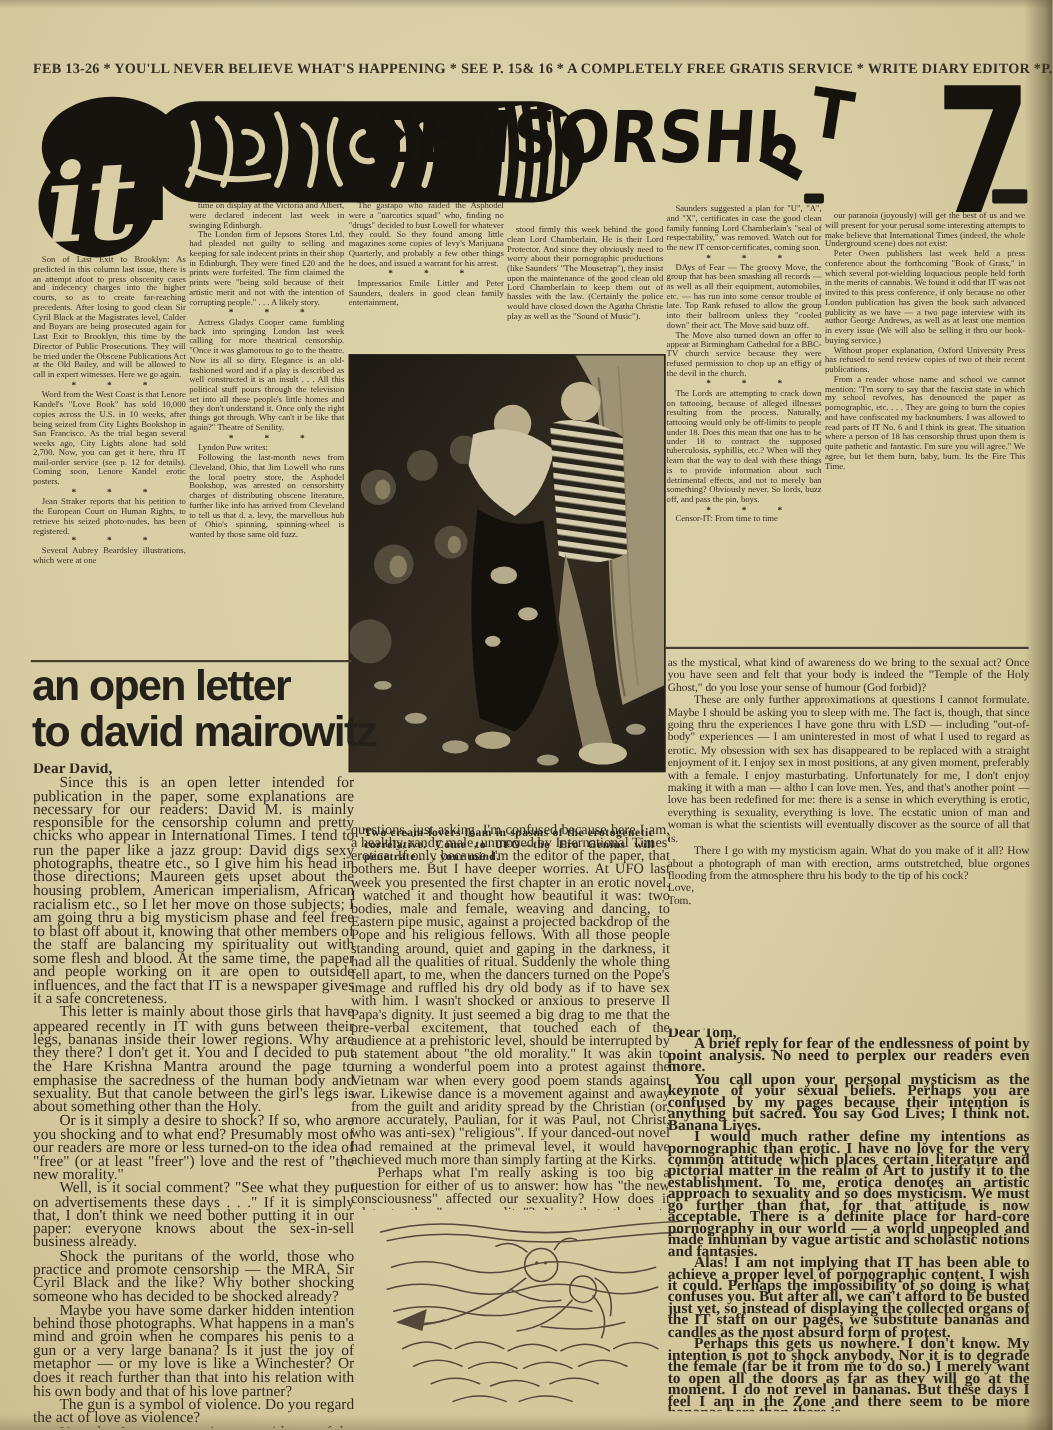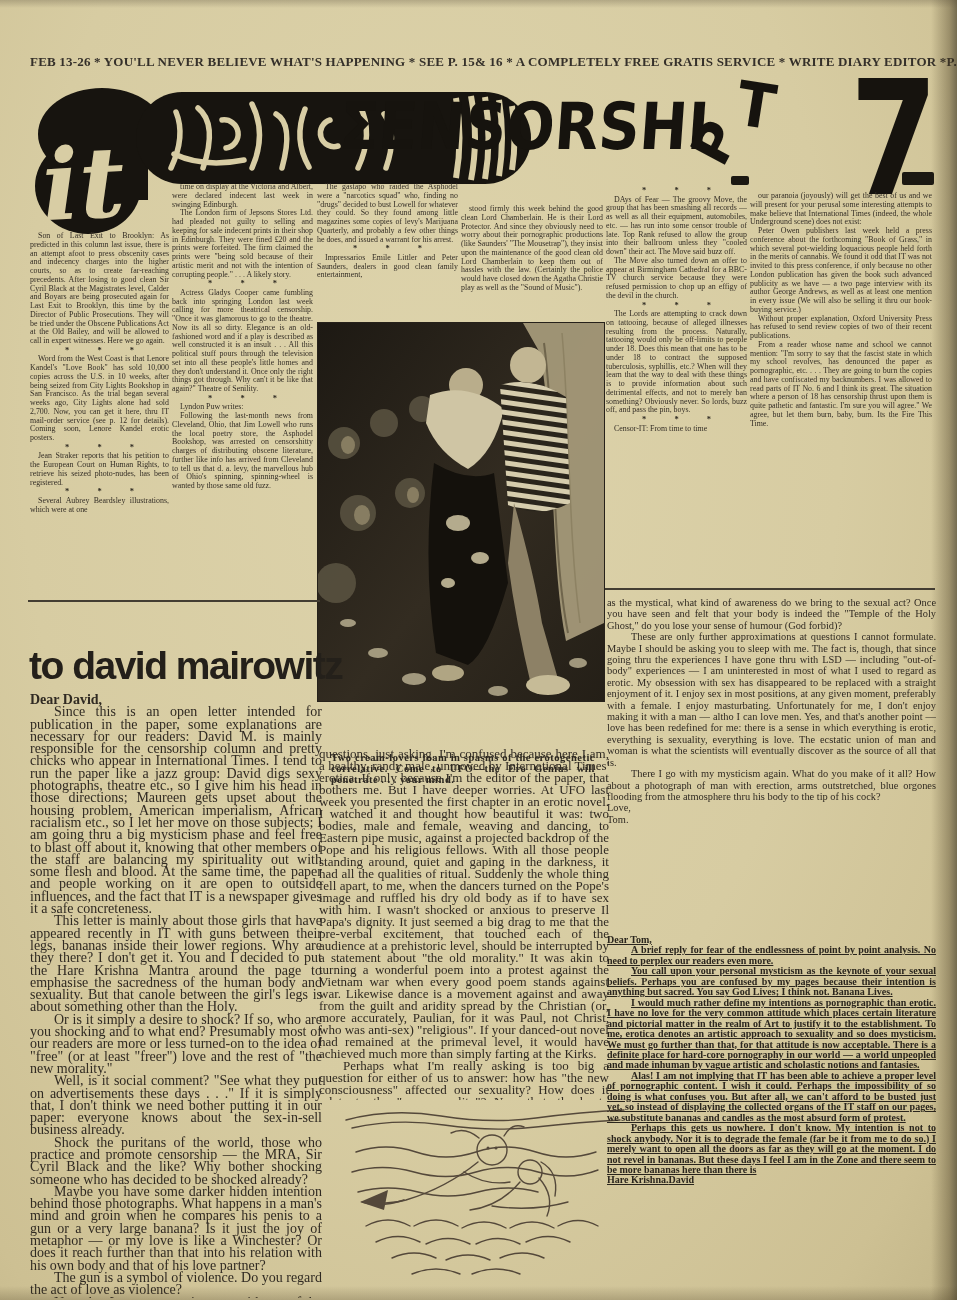--- a/index.html
+++ b/index.html
@@ -49,21 +49,21 @@
   .headline{position:absolute;font-family:"Liberation Sans",sans-serif;font-weight:bold;color:#24201a;
     letter-spacing:-1.5px;font-size:39px;line-height:40px;}
 
   .letter{position:absolute;text-align:justify;color:#302a22;overflow:hidden;}
   .letter p{margin:0;text-indent:24px;}
   .salutation{font-weight:bold;text-indent:0 !important;}
   .letter-left{left:30px;top:694px;width:292px;height:604px;font-size:14px;line-height:12.3px;}
   .mid-body{left:319px;top:748px;width:290px;height:352px;font-size:13px;line-height:12px;}
   .tom-body{left:607px;top:597px;width:329px;height:287px;font-size:10.4px;line-height:11.4px;}
   .sign-line{text-indent:0 !important;}
-  .editor-body{left:607px;top:935px;width:329px;height:348px;font-weight:bold;font-size:10px;line-height:10.45px;color:#2a251d;text-decoration:underline;}
+  .editor-body{left:607px;top:935px;width:329px;height:348px;font-weight:bold;font-size:14px;line-height:10.45px;color:#2a251d;}
   .closing-row{display:flex;justify-content:flex-start;font-weight:bold;}
   .illus{position:absolute;left:342px;top:1106px;width:286px;height:190px;}
 </style>
 </head>
 <body>
 
 <div class="page">
 
   <div class="banner">
     <span>FEB 13-26 * YOU'LL NEVER BELIEVE WHAT'S HAPPENING * SEE P. 15&amp; 16 * A COMPLETELY FREE GRATIS SERVICE * WRITE DIARY EDITOR *</span>
@@ -129,20 +129,21 @@
     <p>The gastapo who raided the Asphodel were a "narcotics squad" who, finding no "drugs" decided to bust Lowell for whatever they could. So they found among little magazines some copies of levy's Marijuana Quarterly, and probably a few other things he does, and issued a warrant for his arrest.</p>
     <div class="stars">* * *</div>
     <p>Impressarios Emile Littler and Peter Saunders, dealers in good clean family entertainment,</p>
   </div>
 
   <div class="news-col c4">
     <p>stood firmly this week behind the good clean Lord Chamberlain. He is their Lord Protector. And since they obviously need to worry about their pornographic productions (like Saunders' "The Mousetrap"), they insist upon the maintenance of the good clean old Lord Chamberlain to keep them out of hassles with the law. (Certainly the police would have closed down the Agatha Christie play as well as the "Sound of Music").</p>
   </div>
 
   <div class="news-col c5">
+    <p>Saunders suggested a plan for "U", "A", and "X", certificates in case the good clean family funning Lord Chamberlain's "seal of respectability," was removed. Watch out for the new IT censor-certificates, coming soon.</p>
     <div class="stars">* * *</div>
     <p>DAys of Fear — The groovy Move, the group that has been smashing all records — as well as all their equipment, automobiles, etc. — has run into some censor trouble of late. Top Rank refused to allow the group into their ballroom unless they "cooled down" their act. The Move said buzz off.</p>
     <p>The Move also turned down an offer to appear at Birmingham Cathedral for a BBC-TV church service because they were refused permission to chop up an effigy of the devil in the church.</p>
     <div class="stars">* * *</div>
     <p>The Lords are attempting to crack down on tattooing, because of alleged illnesses resulting from the process. Naturally, tattooing would only be off-limits to people under 18. Does this mean that one has to be under 18 to contract the supposed tuberculosis, syphillis, etc.? When will they learn that the way to deal with these things is to provide information about such detrimental effects, and not to merely ban something? Obviously never. So lords, buzz off, and pass the pin, boys.</p>
     <div class="stars">* * *</div>
     <p>Censor-IT: From time to time</p>
   </div>
 
   <div class="news-col c6">
@@ -202,20 +203,21 @@
         <ellipse cx="30" cy="300" rx="8" ry="4"></ellipse>
           <ellipse cx="260" cy="340" rx="9" ry="5"></ellipse>
       </g>
     </svg>
   </div>
   <div class="caption">Two cream-lovers foam in spasms of the erotogenetic correlative.  Come to UFO—the Ero Genius will penetrate . . . your mind.</div>
 
   <div class="rule" style="left:28px;top:600px;width:292px;"></div>
   <div class="rule" style="left:605px;top:588px;width:330px;"></div>
 
+  <div class="headline" style="left:29px;top:604px;">an open letter</div>
   <div class="headline" style="left:29px;top:646px;">to david mairowitz</div>
 
   <div class="letter letter-left">
     <p class="salutation">Dear David,</p>
     <p>Since this is an open letter intended for publication in the paper, some explanations are necessary for our readers: David M. is mainly responsible for the censorship column and pretty chicks who appear in International Times. I tend to run the paper like a jazz group: David digs sexy photographs, theatre etc., so I give him his head in those directions; Maureen gets upset about the housing problem, American imperialism, African racialism etc., so I let her move on those subjects; I am going thru a big mysticism phase and feel free to blast off about it, knowing that other members of the staff are balancing my spirituality out with some flesh and blood. At the same time, the paper and people working on it are open to outside influences, and the fact that IT is a newspaper gives it a safe concreteness.</p>
     <p>This letter is mainly about those girls that have appeared recently in IT with guns between their legs, bananas inside their lower regions. Why are they there? I don't get it. You and I decided to put the Hare Krishna Mantra around the page to emphasise the sacredness of the human body and sexuality. But that canole between the girl's legs is about something other than the Holy.</p>
     <p>Or is it simply a desire to shock? If so, who are you shocking and to what end? Presumably most of our readers are more or less turned-on to the idea of "free" (or at least "freer") love and the rest of "the new morality."</p>
     <p>Well, is it social comment? "See what they put on advertisements these days . . ." If it is simply that, I don't think we need bother putting it in our paper: everyone knows about the sex-in-sell business already.</p>
     <p>Shock the puritans of the world, those who practice and promote censorship — the MRA, Sir Cyril Black and the like? Why bother shocking someone who has decided to be shocked already?</p>
     <p>Maybe you have some darker hidden intention behind those photographs. What happens in a man's mind and groin when he compares his penis to a gun or a very large banana? Is it just the joy of metaphor — or my love is like a Winchester? Or does it reach further than that into his relation with his own body and that of his love partner?</p>

